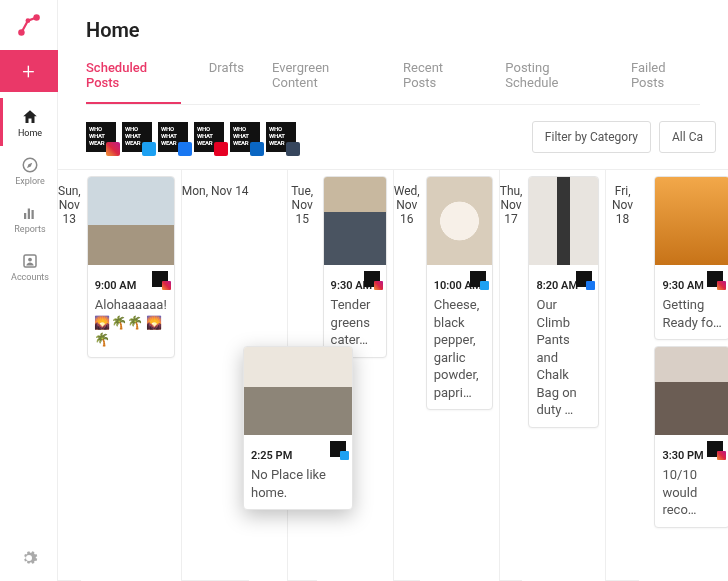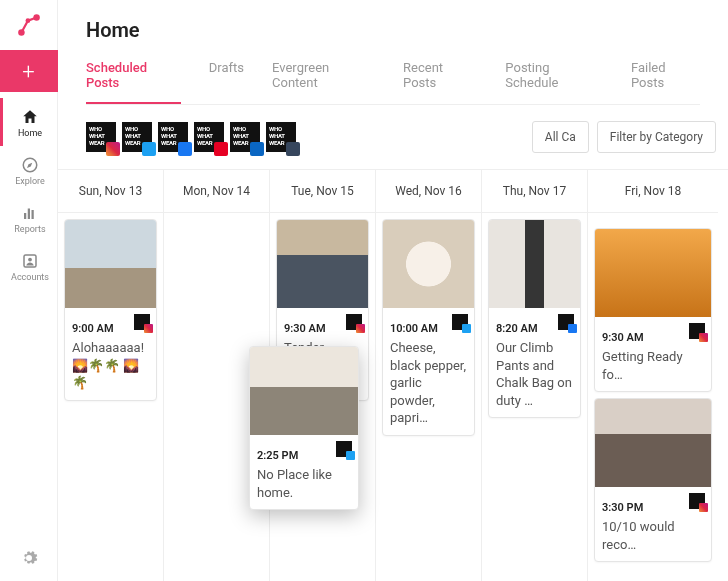--- a/index.html
+++ b/index.html
@@ -27,21 +27,21 @@
 .acct { position: relative; width: 30px; height: 30px; background: #111; color: #fff; font-size: 6px; line-height: 7px; padding: 3px; font-weight: 700; letter-spacing: -0.3px; }
 .acct-badge { position: absolute; right: -4px; bottom: -4px; width: 14px; height: 14px; border-radius: 2px; display: flex; align-items: center; justify-content: center; }
 .acct-badge.insta { background: linear-gradient(45deg,#f09433,#e6683c,#dc2743,#cc2366,#bc1888); }
 .acct-badge.tw { background: #1da1f2; }
 .acct-badge.fb { background: #1877f2; }
 .acct-badge.pin { background: #e60023; }
 .acct-badge.in { background: #0a66c2; }
 .acct-badge.tum { background: #36465d; }
 .filter-btn { border: 1px solid #ddd; padding: 8px 12px; font-size: 12px; color: #555; border-radius: 3px; background: #fff; cursor: pointer; }
 .calendar { flex: 1; display: flex; overflow: hidden; }
-.day-col { flex: 0 0 106px; border-right: 1px solid #eee; display: flex; flex-direction: column; }
+.day-col { flex: 0 0 106px; border-right: 1px solid #eee; display: flex; flex-direction: row; }
 .day-col:last-child { border-right: none; flex: 0 0 130px; gap: 9px; }
 .day-head { text-align: center; font-size: 12px; color: #444; padding: 14px 0; border-bottom: 1px solid #eee; }
 .day-body { padding: 6px; display: flex; flex-direction: column; gap: 6px; position: relative; }
 .card { border: 1px solid #e5e5e5; border-radius: 4px; overflow: hidden; background: #fff; box-shadow: 0 1px 2px rgba(0,0,0,0.04); }
 .card-img { width: 100%; height: 88px; background: #ccc; display: block; }
 .card-body { padding: 14px 7px 8px; position: relative; }
 .card-time { font-size: 11px; font-weight: 600; color: #222; margin-bottom: 4px; }
 .card-text { font-size: 13px; color: #555; line-height: 1.35; word-wrap: break-word; }
 .card-icon { position: absolute; right: 6px; top: 6px; width: 16px; height: 16px; background: #111; }
 .card-icon::after { content:''; position:absolute; right:-3px; bottom:-3px; width:9px; height:9px; border-radius:1px; }
@@ -131,22 +131,22 @@
 
     <div class="filters">
       <div class="accounts">
         <div class="acct"><span>WHO WHAT WEAR</span><span class="acct-badge insta"></span></div>
         <div class="acct"><span>WHO WHAT WEAR</span><span class="acct-badge tw"></span></div>
         <div class="acct"><span>WHO WHAT WEAR</span><span class="acct-badge fb"></span></div>
         <div class="acct"><span>WHO WHAT WEAR</span><span class="acct-badge pin"></span></div>
         <div class="acct"><span>WHO WHAT WEAR</span><span class="acct-badge in"></span></div>
         <div class="acct"><span>WHO WHAT WEAR</span><span class="acct-badge tum"></span></div>
       </div>
+      <div class="filter-btn">Filter by Category</div>
       <div class="filter-btn">All Ca</div>
-      <div class="filter-btn">Filter by Category</div>
     </div>
 
     <div class="calendar">
       <div class="day-col">
         <div class="day-head">Sun, Nov 13</div>
         <div class="day-body">
           <div class="card">
             <div class="card-img img-van"></div>
             <div class="card-body">
               <span class="card-icon net-insta"></span>
@@ -223,20 +223,20 @@
               <div class="card-time">3:30 PM</div>
               <div class="card-text">10/10 would reco…</div>
             </div>
           </div>
         </div>
       </div>
     </div>
   </div>
 </div>
 
-<div class="card floating-card" style="left:243px; top:346px; width:110px;margin-left:6px;">
+<div class="card floating-card" style="left:243px; top:346px; width:110px;">
   <div class="card-img img-room"></div>
   <div class="card-body">
     <span class="card-icon net-tw"></span>
     <div class="card-time">2:25 PM</div>
     <div class="card-text">No Place like home.</div>
   </div>
 </div>
 
 </body></html>

